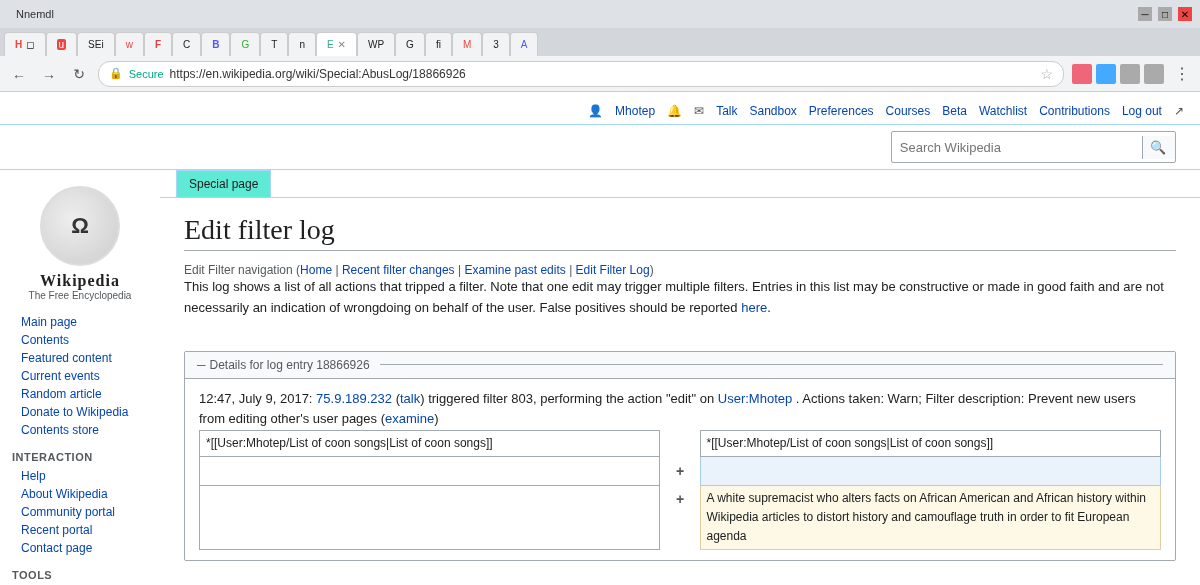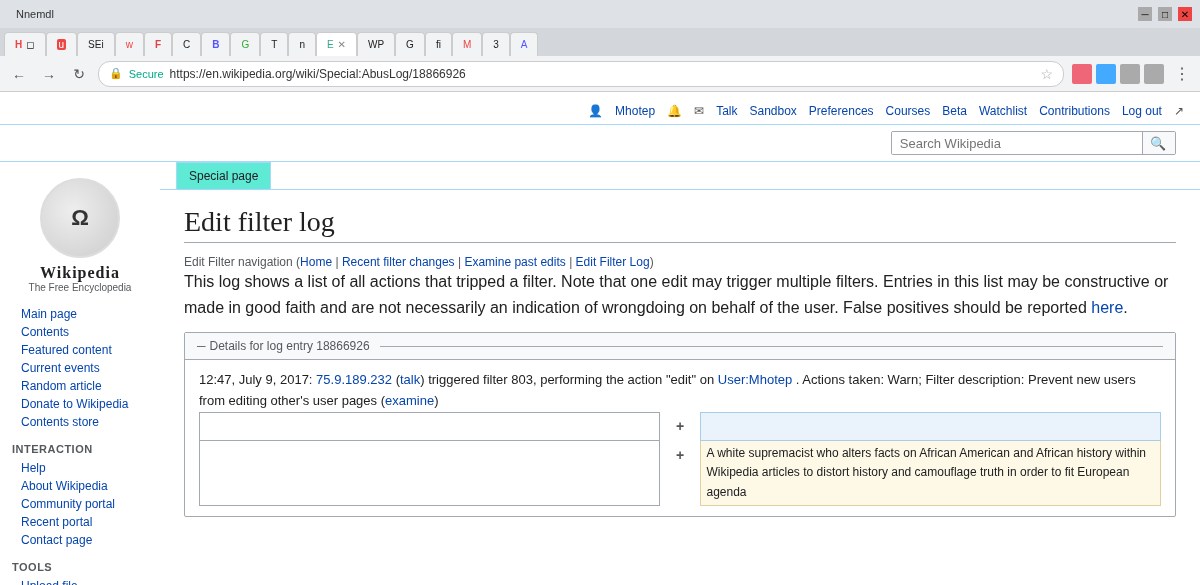--- a/index.html
+++ b/index.html
@@ -112,21 +112,21 @@
       padding: 6px 0;
     }
     .wiki-top-nav a { color: #0645ad; text-decoration: none; }
 
     .wiki-search-form {
       display: flex;
       align-items: center;
       border: 1px solid #a2a9b1;
       border-radius: 2px;
       overflow: hidden;
-      height: 24px;
+      height: 32px;
     }
     .wiki-search-input {
       border: none;
       outline: none;
       padding: 4px 8px;
       font-size: 13px;
       width: 250px;
       color: #54595d;
     }
     .wiki-search-btn {
@@ -246,23 +246,23 @@
     }
 
     .filter-nav {
       font-size: 12px;
       margin-bottom: 0;
       color: #54595d;
     }
     .filter-nav a { color: #0645ad; text-decoration: none; }
 
     .intro-text {
-      font-size: 16px;
+      font-size: 13px;
       color: #202122;
-      margin-bottom: 12px;
+      margin-bottom: 32px;
       line-height: 1.6;
     }
     .intro-text a { color: #0645ad; text-decoration: none; }
 
     .log-entry-box {
       border: 1px solid #a2a9b1;
       border-radius: 2px;
       margin-bottom: 16px;
     }
     .log-entry-header {
@@ -507,20 +507,29 @@
             <span>triggered filter 803, performing the action "edit" on</span>
             <a>User:Mhotep</a>
             <span>. Actions taken: Warn; Filter description: Prevent new users from editing other's user pages (</span><a>examine</a><span>)</span>
 
 
             
             <table class="diff-table">
               <tbody>
 
 
+                <tr>
+                  <td class="diff-cell-old">
+                    <span>*[[User:Mhotep/List of coon songs|List of coon songs]]</span>
+                  </td>
+                  <td class="diff-plus-col"></td>
+                  <td class="diff-cell-new">
+                    <span>*[[User:Mhotep/List of coon songs|List of coon songs]]</span>
+                  </td>
+                </tr>
 
                 <tr>
                   <td class="diff-cell-old" style="min-height:20px;height:20px;">&nbsp;</td>
                   <td class="diff-plus-col">+</td>
                   <td class="diff-cell-new blue-highlight" style="min-height:20px;height:20px;">&nbsp;</td>
                 </tr>
 
                 <tr>
                   <td class="diff-cell-old">&nbsp;</td>
                   <td class="diff-plus-col">+</td>

